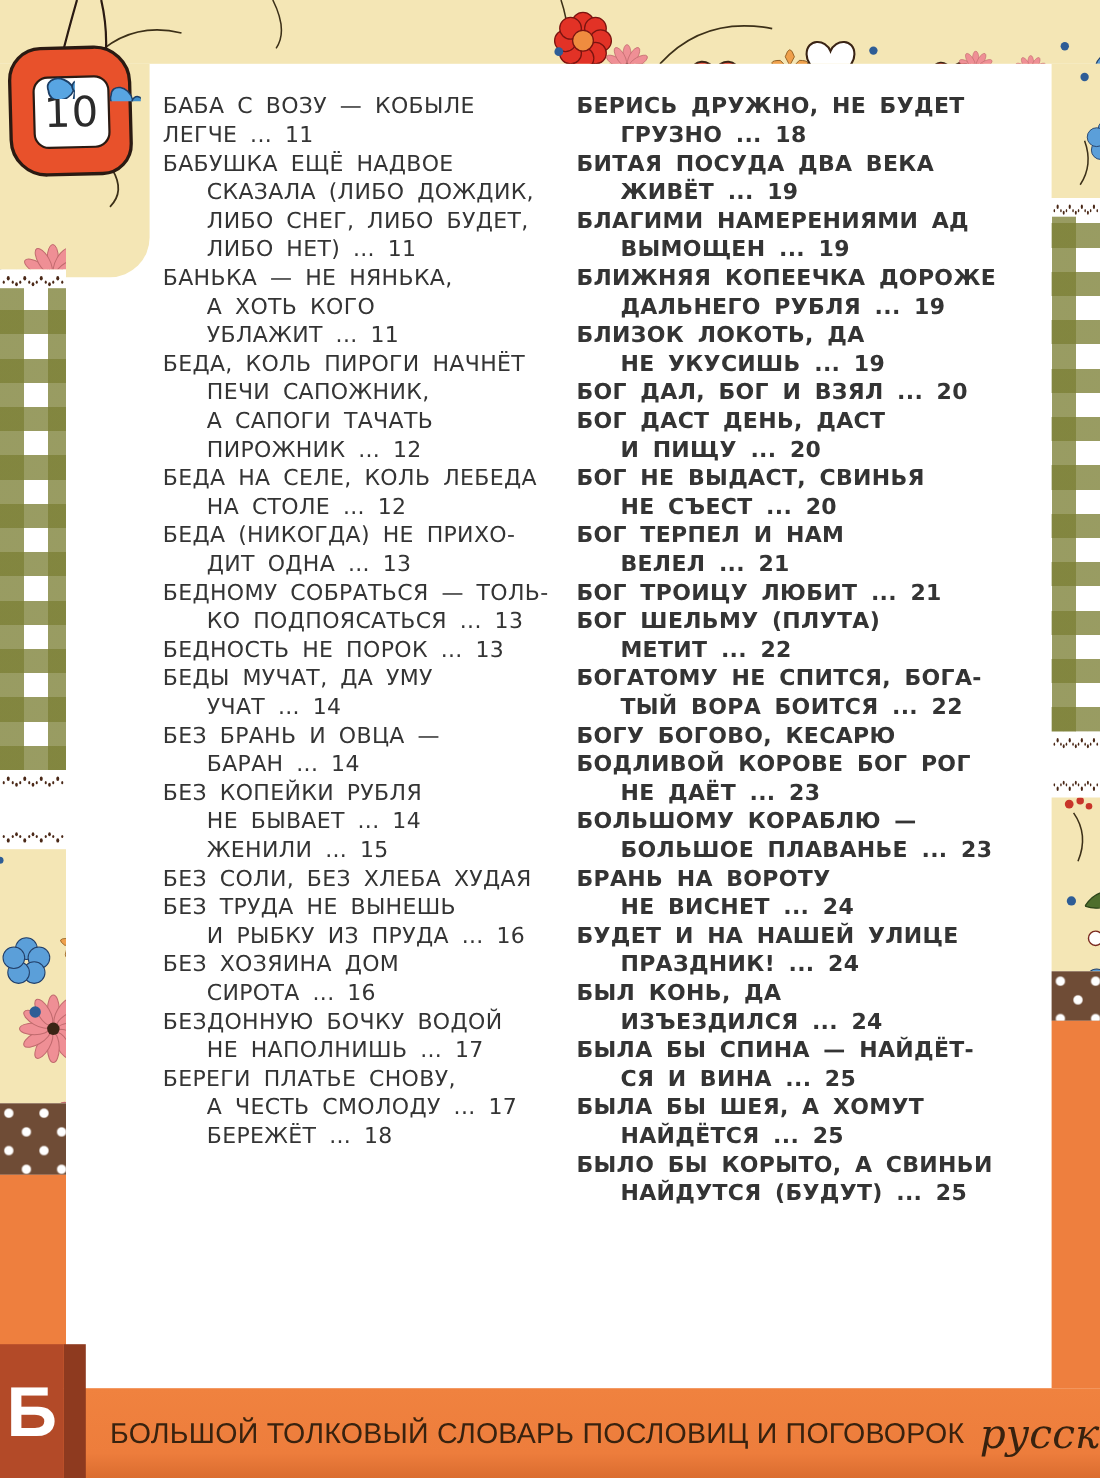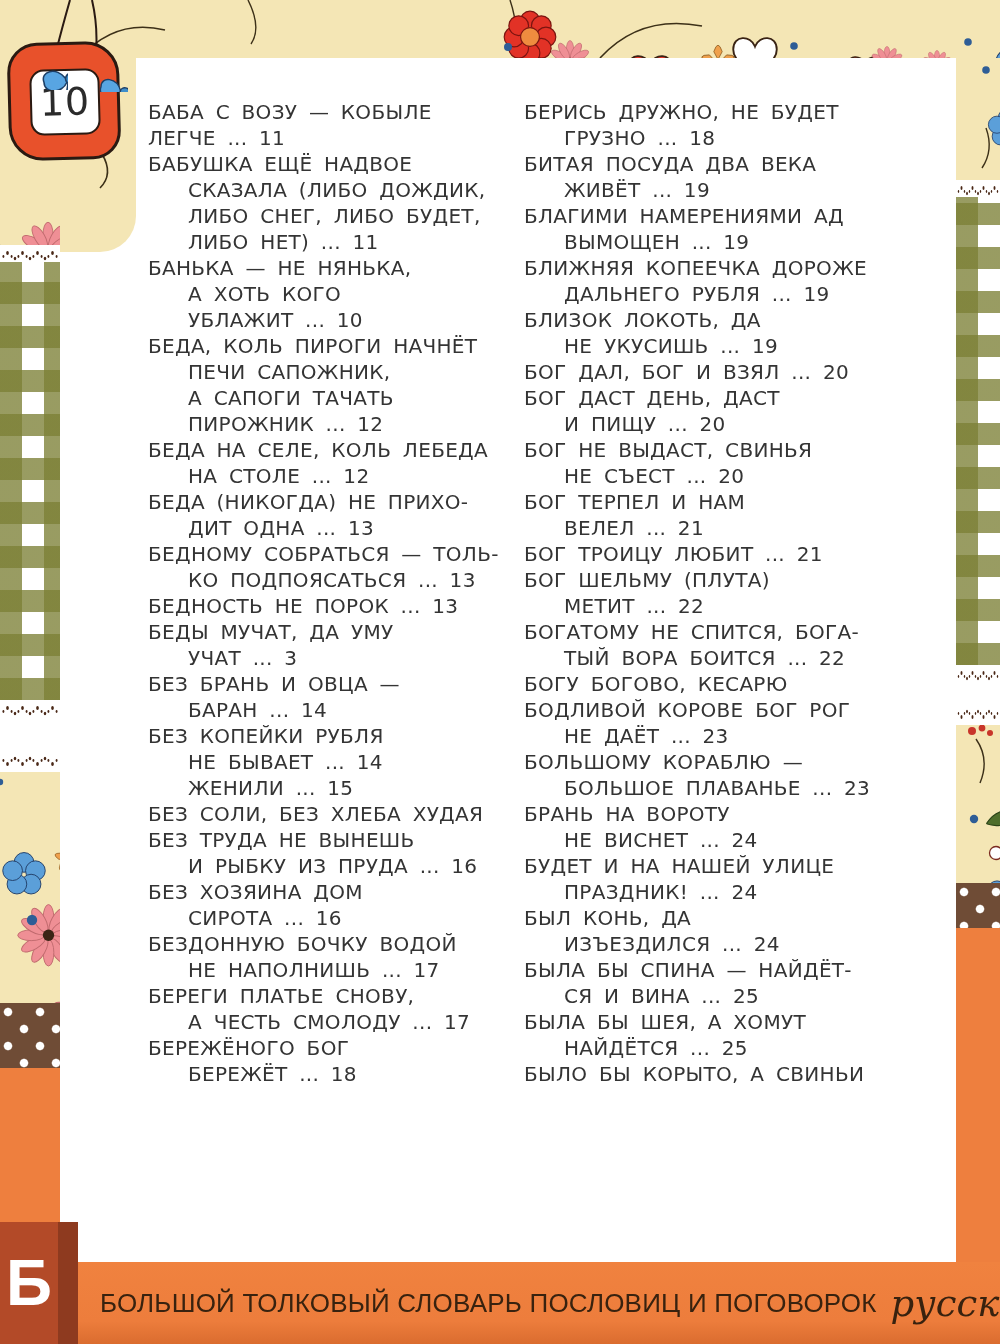--- a/index.html
+++ b/index.html
@@ -28,23 +28,23 @@
     border-bottom-right-radius:36px;overflow:hidden;}
   
   .plate{left:8px;top:42px;width:106px;height:112px;background:#e8512b;
     border:3px solid #2a1a12;border-radius:30px 34px 28px 34px;transform:rotate(-1.5deg);z-index:6;}
   .plate-inner{left:19px;top:24px;width:66px;height:62px;background:#ffffff;
     border:2px solid #2a1a12;border-radius:14px;display:flex;align-items:center;justify-content:center;}
   .page-num{font-size:38px;color:#2b2b2b;letter-spacing:1px;}
   .bow{z-index:7;}
   .strings{z-index:5;}
   
-  .col{position:absolute;top:99px;z-index:2;}
+  .col{position:absolute;top:83px;z-index:2;}
   .col-left{left:148px;}
-  .col-right{left:524px;}
+  .col-right{left:524px;font-weight:bold;}
   .line{font-size:20px;line-height:26px;letter-spacing:.3px;word-spacing:5px;
         white-space:nowrap;color:#343434;}
   .ind{padding-left:40px;}
   
   .footer-band{left:0;top:1262px;width:1000px;height:82px;
     background:linear-gradient(180deg,#f0823f 0%,#ed7d3c 72%,#da6c2f 100%);z-index:3;}
   .letter-tab{left:0;top:1222px;width:58px;height:122px;background:#b34a28;z-index:5;
     display:flex;align-items:center;justify-content:center;}
   .tab-shadow{left:58px;top:1222px;width:20px;height:122px;background:#8e3a1f;z-index:4;}
   .tab-letter{font-family:"Liberation Sans",sans-serif;font-weight:bold;font-size:64px;
@@ -373,21 +373,21 @@
     </div>
     <div class="entry">
       <div class="line">БАБУШКА ЕЩЁ НАДВОЕ</div>
       <div class="line ind">СКАЗАЛА (ЛИБО ДОЖДИК,</div>
       <div class="line ind">ЛИБО СНЕГ, ЛИБО БУДЕТ,</div>
       <div class="line ind">ЛИБО НЕТ) ... 11</div>
     </div>
     <div class="entry">
       <div class="line">БАНЬКА — НЕ НЯНЬКА,</div>
       <div class="line ind">А ХОТЬ КОГО</div>
-      <div class="line ind">УБЛАЖИТ ... 10</div>
+      <div class="line ind">УБЛАЖИТ ... 11</div>
     </div>
     <div class="entry">
       <div class="line">БЕДА, КОЛЬ ПИРОГИ НАЧНЁТ</div>
       <div class="line ind">ПЕЧИ САПОЖНИК,</div>
       <div class="line ind">А САПОГИ ТАЧАТЬ</div>
       <div class="line ind">ПИРОЖНИК ... 12</div>
     </div>
     <div class="entry">
       <div class="line">БЕДА НА СЕЛЕ, КОЛЬ ЛЕБЕДА</div>
       <div class="line ind">НА СТОЛЕ ... 12</div>
@@ -398,21 +398,21 @@
     </div>
     <div class="entry">
       <div class="line">БЕДНОМУ СОБРАТЬСЯ — ТОЛЬ-</div>
       <div class="line ind">КО ПОДПОЯСАТЬСЯ ... 13</div>
     </div>
     <div class="entry">
       <div class="line">БЕДНОСТЬ НЕ ПОРОК ... 13</div>
     </div>
     <div class="entry">
       <div class="line">БЕДЫ МУЧАТ, ДА УМУ</div>
-      <div class="line ind">УЧАТ ... 3</div>
+      <div class="line ind">УЧАТ ... 14</div>
     </div>
     <div class="entry">
       <div class="line">БЕЗ БРАНЬ И ОВЦА —</div>
       <div class="line ind">БАРАН ... 14</div>
     </div>
     <div class="entry">
       <div class="line">БЕЗ КОПЕЙКИ РУБЛЯ</div>
       <div class="line ind">НЕ БЫВАЕТ ... 14</div>
     </div>
     <div class="entry">
@@ -431,21 +431,20 @@
     </div>
     <div class="entry">
       <div class="line">БЕЗДОННУЮ БОЧКУ ВОДОЙ</div>
       <div class="line ind">НЕ НАПОЛНИШЬ ... 17</div>
     </div>
     <div class="entry">
       <div class="line">БЕРЕГИ ПЛАТЬЕ СНОВУ,</div>
       <div class="line ind">А ЧЕСТЬ СМОЛОДУ ... 17</div>
     </div>
     <div class="entry">
-      <div class="line">БЕРЕЖЁНОГО БОГ</div>
       <div class="line ind">БЕРЕЖЁТ ... 18</div>
     </div>
   </div>
 <div class="col col-right">
     <div class="entry">
       <div class="line">БЕРИСЬ ДРУЖНО, НЕ БУДЕТ</div>
       <div class="line ind">ГРУЗНО ... 18</div>
     </div>
     <div class="entry">
       <div class="line">БИТАЯ ПОСУДА ДВА ВЕКА</div>
@@ -515,20 +514,21 @@
     <div class="entry">
       <div class="line">БЫЛА БЫ СПИНА — НАЙДЁТ-</div>
       <div class="line ind">СЯ И ВИНА ... 25</div>
     </div>
     <div class="entry">
       <div class="line">БЫЛА БЫ ШЕЯ, А ХОМУТ</div>
       <div class="line ind">НАЙДЁТСЯ ... 25</div>
     </div>
     <div class="entry">
       <div class="line">БЫЛО БЫ КОРЫТО, А СВИНЬИ</div>
+      <div class="line ind">НАЙДУТСЯ (БУДУТ) ... 25</div>
     </div>
   </div>
 
 <div class="abs footer-band"></div>
 <div class="abs tab-shadow"></div>
 <div class="abs letter-tab">
   <span class="tab-letter">Б</span>
 </div>
 <div class="abs footer-title">
   <span class="footer-caps">БОЛЬШОЙ ТОЛКОВЫЙ СЛОВАРЬ ПОСЛОВИЦ И ПОГОВОРОК</span>

